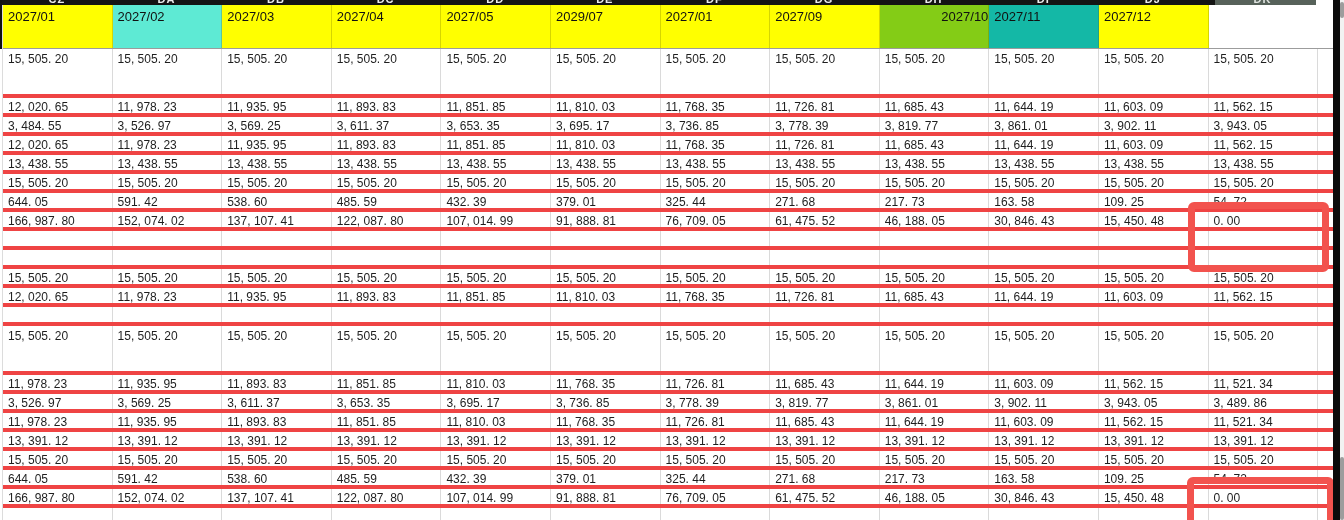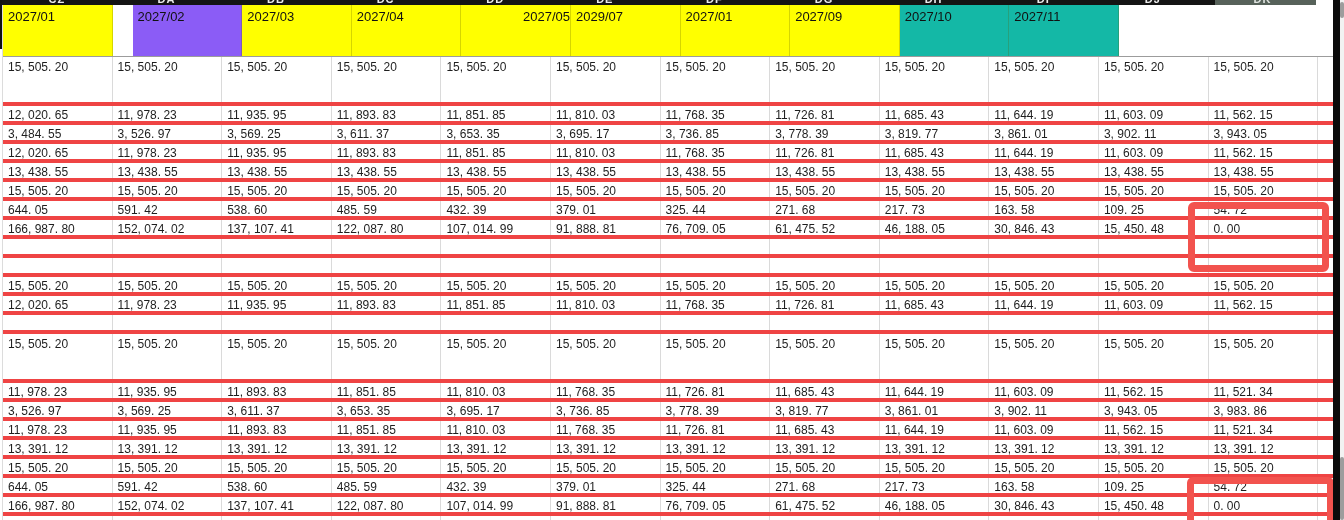--- a/index.html
+++ b/index.html
@@ -22,21 +22,21 @@
   .grid{position:absolute;left:2px;top:5px;width:1332px;border-left:1px solid #dcdcdc;z-index:1;}
   .row{display:flex;box-sizing:border-box;border-bottom:4px solid #ef4444;background:#fff;}
   .cell{box-sizing:border-box;width:109.6px;flex:0 0 109.6px;border-right:1px solid #dadada;
         padding-left:5px;font-size:12px;color:#1e1e1e;white-space:nowrap;overflow:hidden;}
   .cell.filler{width:16px;flex:0 0 16px;border-right:none;background:#fff;}
   .row.normal{height:19px;}
   .row.normal .cell{line-height:18px;}
   .row.empty{height:19px;}
   .row.tall{height:49px;}
   .row.tall .cell{padding-top:3px;line-height:15px;}
-  .row.header-row{height:52px;border-bottom:1px solid #9c9c9c;}
+  .row.header-row{height:44px;border-bottom:1px solid #9c9c9c;}
   .row.header-row .cell{padding-top:4px;font-size:13px;color:#111;border-right:1px solid rgba(90,90,0,0.25);}
   .row.header-row .cell.filler{background:#fff;border-right:none;}
   
   .hl-box{position:absolute;border-style:solid;border-width:7px;border-radius:6px;z-index:4;background:transparent;}
   .hl-box-1{left:1188px;top:202px;width:127px;height:56px;}
   .hl-box-2{left:1187px;top:477px;width:133px;height:70px;}
 </style>
 </head>
 <body>
 
@@ -57,29 +57,30 @@
       <span class="col-letter" style="left: 1043.2px;">DI</span>
       <span class="col-letter" style="left: 1152.8px;">DJ</span>
       <span class="col-letter" style="left: 1262.4px; color: rgb(223, 227, 223);">DK</span>
     </div>
 
   <div class="left-edge"></div>
 
   <div class="grid" id="grid">
     <div class="row header-row" id="header-row">
         <div class="cell" style="background: rgb(255, 255, 0);">2027/01</div>
-        <div class="cell" style="background: #8b5cf6; margin-left: 20px;">2027/02</div>
+        <div class="cell" style="background: #5eead4;">2027/02</div>
         <div class="cell" style="background: rgb(255, 255, 0);">2027/03</div>
         <div class="cell" style="background: rgb(255, 255, 0);">2027/04</div>
-        <div class="cell" style="background: rgb(255, 255, 0); text-align: right;">2027/05</div>
+        <div class="cell" style="background: rgb(255, 255, 0);">2027/05</div>
         <div class="cell" style="background: rgb(255, 255, 0);">2029/07</div>
         <div class="cell" style="background: rgb(255, 255, 0);">2027/01</div>
         <div class="cell" style="background: rgb(255, 255, 0);">2027/09</div>
-        <div class="cell" style="background: #14b8a6;">2027/10</div>
+        <div class="cell" style="background: #84cc16; text-align: right;">2027/10</div>
         <div class="cell" style="background: #14b8a6;">2027/11</div>
+        <div class="cell" style="background: rgb(255, 255, 0);">2027/12</div>
         <div class="cell filler"></div>
       </div>
   <div class="row tall">
         <div class="cell">15, 505. 20</div>
         <div class="cell">15, 505. 20</div>
         <div class="cell">15, 505. 20</div>
         <div class="cell">15, 505. 20</div>
         <div class="cell">15, 505. 20</div>
         <div class="cell">15, 505. 20</div>
         <div class="cell">15, 505. 20</div>
@@ -305,21 +306,21 @@
         <div class="cell">3, 569. 25</div>
         <div class="cell">3, 611. 37</div>
         <div class="cell">3, 653. 35</div>
         <div class="cell">3, 695. 17</div>
         <div class="cell">3, 736. 85</div>
         <div class="cell">3, 778. 39</div>
         <div class="cell">3, 819. 77</div>
         <div class="cell">3, 861. 01</div>
         <div class="cell">3, 902. 11</div>
         <div class="cell">3, 943. 05</div>
-        <div class="cell">3, 983. 86</div>
+        <div class="cell">3, 489. 86</div>
         <div class="cell filler"></div>
       </div>
       <div class="row normal">
         <div class="cell">11, 978. 23</div>
         <div class="cell">11, 935. 95</div>
         <div class="cell">11, 893. 83</div>
         <div class="cell">11, 851. 85</div>
         <div class="cell">11, 810. 03</div>
         <div class="cell">11, 768. 35</div>
         <div class="cell">11, 726. 81</div>

